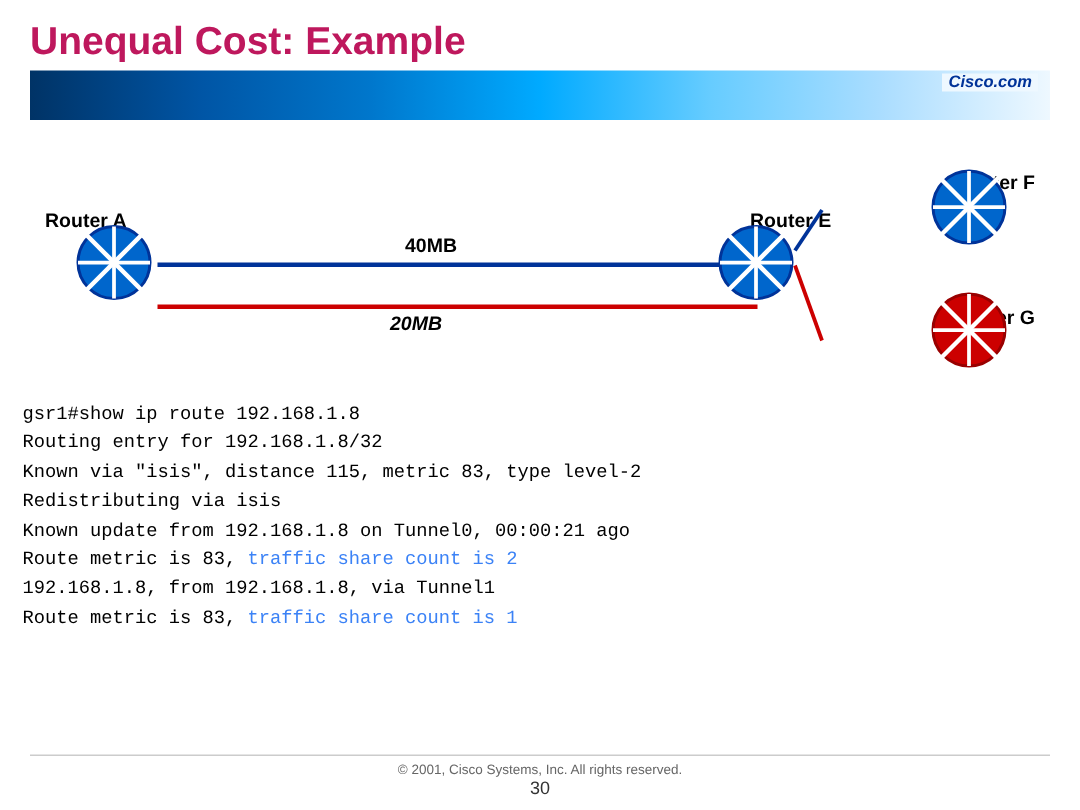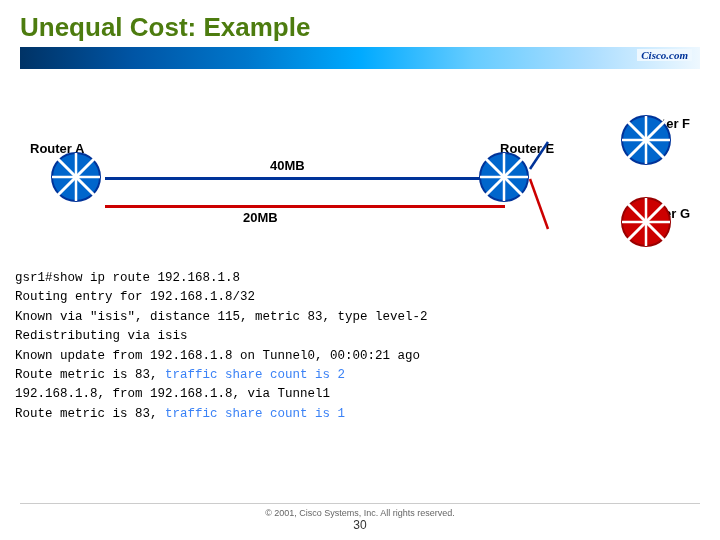--- a/index.html
+++ b/index.html
@@ -12,31 +12,30 @@
       position: relative;
     }
 
     
     .header {
       padding: 12px 20px 0 20px;
     }
     .page-title {
       font-size: 26px;
       font-weight: bold;
-      color: #4d7c0f;
+      color: #be185d;
       margin-bottom: 4px;
     }
 
     
     .cisco-banner {
-      height: 22px;
+      height: 33px;
       background: linear-gradient(to right, #003366, #0055a5, #0077cc, #00aaff, #66ccff, #aaddff, #eef8ff);
       position: relative;
-      margin-bottom: 17px;
-      font-family: Liberation Serif, serif;
+      margin-bottom: 4px;
     }
     .cisco-logo {
       position: absolute;
       right: 8px;
       top: 2px;
       font-size: 11px;
       font-weight: bold;
       color: #003399;
       font-style: italic;
       background: #eef8ff;
@@ -120,21 +119,21 @@
   <div class="router-label" style="top:55px; left:480px;">Router E</div>
 
   <div class="router-label" style="top:120px; right:10px;">Router G</div>
 
   <div style="position:absolute; top:91px; left:85px; width:400px; height:3px; background:#003399;"></div>
 
   <div style="position:absolute; top:119px; left:85px; width:400px; height:3px; background:#cc0000;"></div>
 
   <div class="bw-label" style="top:72px; left:250px;">40MB</div>
 
-  <div class="bw-label" style="top:124px; left:223px;">20MB</div>
+  <div class="bw-label" style="top:124px; left:240px;font-style:italic;">20MB</div>
 
   <svg style="position:absolute; top:65px; left:30px;" width="52" height="52" viewBox="0 0 52 52">
     <circle cx="26" cy="26" r="24" fill="#0066cc" stroke="#003399" stroke-width="2"></circle>
     <line x1="6" y1="6" x2="46" y2="46" stroke="white" stroke-width="3"></line>
     <line x1="46" y1="6" x2="6" y2="46" stroke="white" stroke-width="3"></line>
     <line x1="2" y1="26" x2="50" y2="26" stroke="white" stroke-width="2.5"></line>
     <line x1="26" y1="2" x2="26" y2="50" stroke="white" stroke-width="2.5"></line>
   </svg>
 
   <svg style="position:absolute; top:65px; left:458px;" width="52" height="52" viewBox="0 0 52 52">

